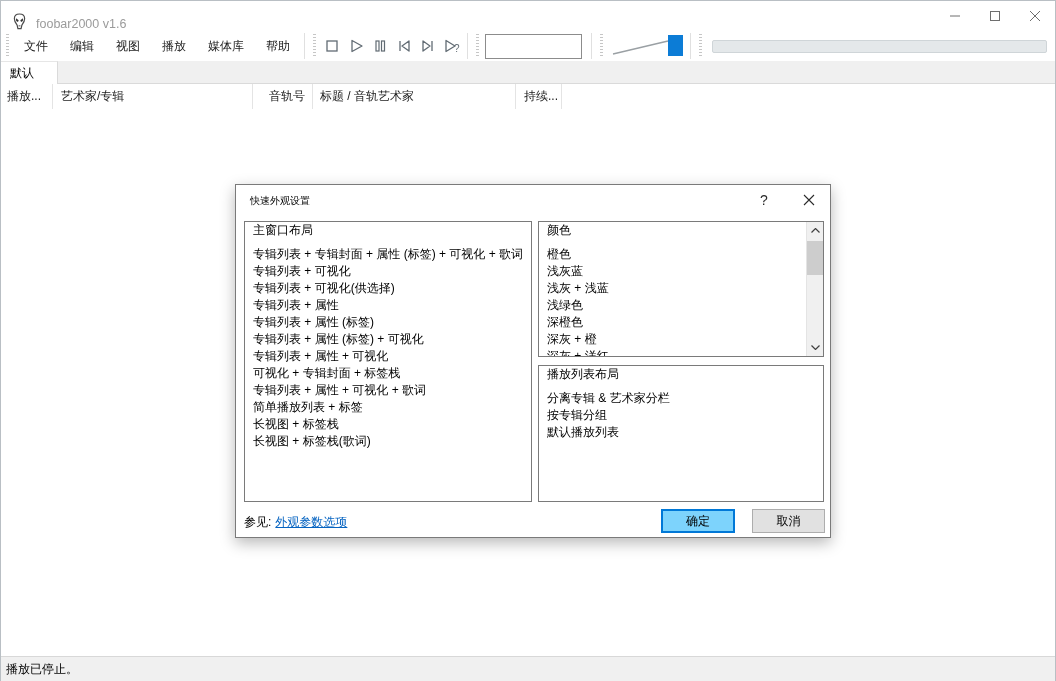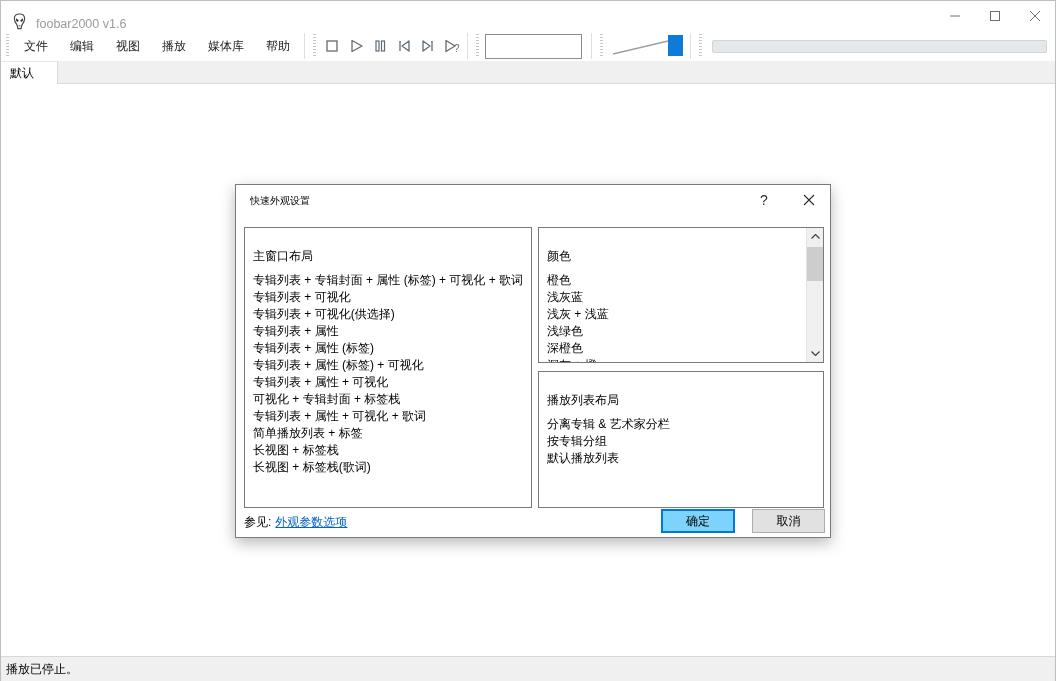--- a/index.html
+++ b/index.html
@@ -46,21 +46,21 @@
 
   
   .statusbar { position:absolute; left:0; top:655px; width:100%; height:26px; background:#f0f0f0; border-top:1px solid #d8d8d8; display:flex; align-items:center; padding-left:5px; }
 
   
   .dialog { position:absolute; left:234px; top:183px; width:596px; height:354px; background:#fff; border:1px solid #7a7a7a; box-shadow:0 5px 14px rgba(0,0,0,.28); }
   .dlg-title { position:absolute; left:14px; top:9px; font-size:10px; color:#000; }
   .dlg-help, .dlg-close { position:absolute; top:0; width:32px; height:30px; display:flex; align-items:center; justify-content:center; color:#2b2b2b; font-size:14px; }
   .dlg-help { left:512px; }
   .dlg-close { left:557px; }
-  .listbox { position:absolute; background:#fff; border:1px solid #7a7a7a; overflow:hidden; padding:20px 0 0 0;margin-top:6px; }
+  .listbox { position:absolute; background:#fff; border:1px solid #7a7a7a; overflow:hidden; padding:0 0 0 0; }
   .lb-main { left:8px; top:36px; width:288px; height:281px; }
   .lb-colors { left:302px; top:36px; width:286px; height:136px; }
   .lb-pl { left:302px; top:180px; width:286px; height:137px; }
   .lb-header { height:17px; line-height:17px; padding:0 8px; white-space:nowrap; margin-bottom:7px; }
   .lb-item { height:17px; line-height:17px; padding:0 8px; white-space:nowrap; overflow:hidden; }
   
   .sb { position:absolute; right:0; top:0; bottom:0; width:17px; background:#f0f0f0; border-left:1px solid #e4e4e4; }
   .sb-btn { position:absolute; left:0; width:17px; height:17px; display:flex; align-items:center; justify-content:center; }
   .sb-up { top:0; } .sb-down { bottom:0; }
   .sb-thumb { position:absolute; left:0; top:19px; width:17px; height:34px; background:#cdcdcd; }
@@ -168,20 +168,28 @@
     <div class="grip"></div>
     <div class="seekbar"></div>
   </div>
 
   <div class="tabs-row">
     <div class="tab-active">
       <span>默认</span>
     </div>
   </div>
 
+  <div class="colheaders">
+    <div class="col col-playing">播放...</div>
+    <div class="col col-artist">艺术家/专辑</div>
+    <div class="col col-trackno">音轨号</div>
+    <div class="col col-title">标题 / 音轨艺术家</div>
+    <div class="col col-dur">持续...</div>
+    <div class="col col-rest"></div>
+  </div>
 
   <div class="playlist-view"></div>
 
   <div class="statusbar">
     <span>播放已停止。</span>
   </div>
 
   <div class="dialog">
     <span class="dlg-title">快速外观设置</span>
     <div class="dlg-help">

